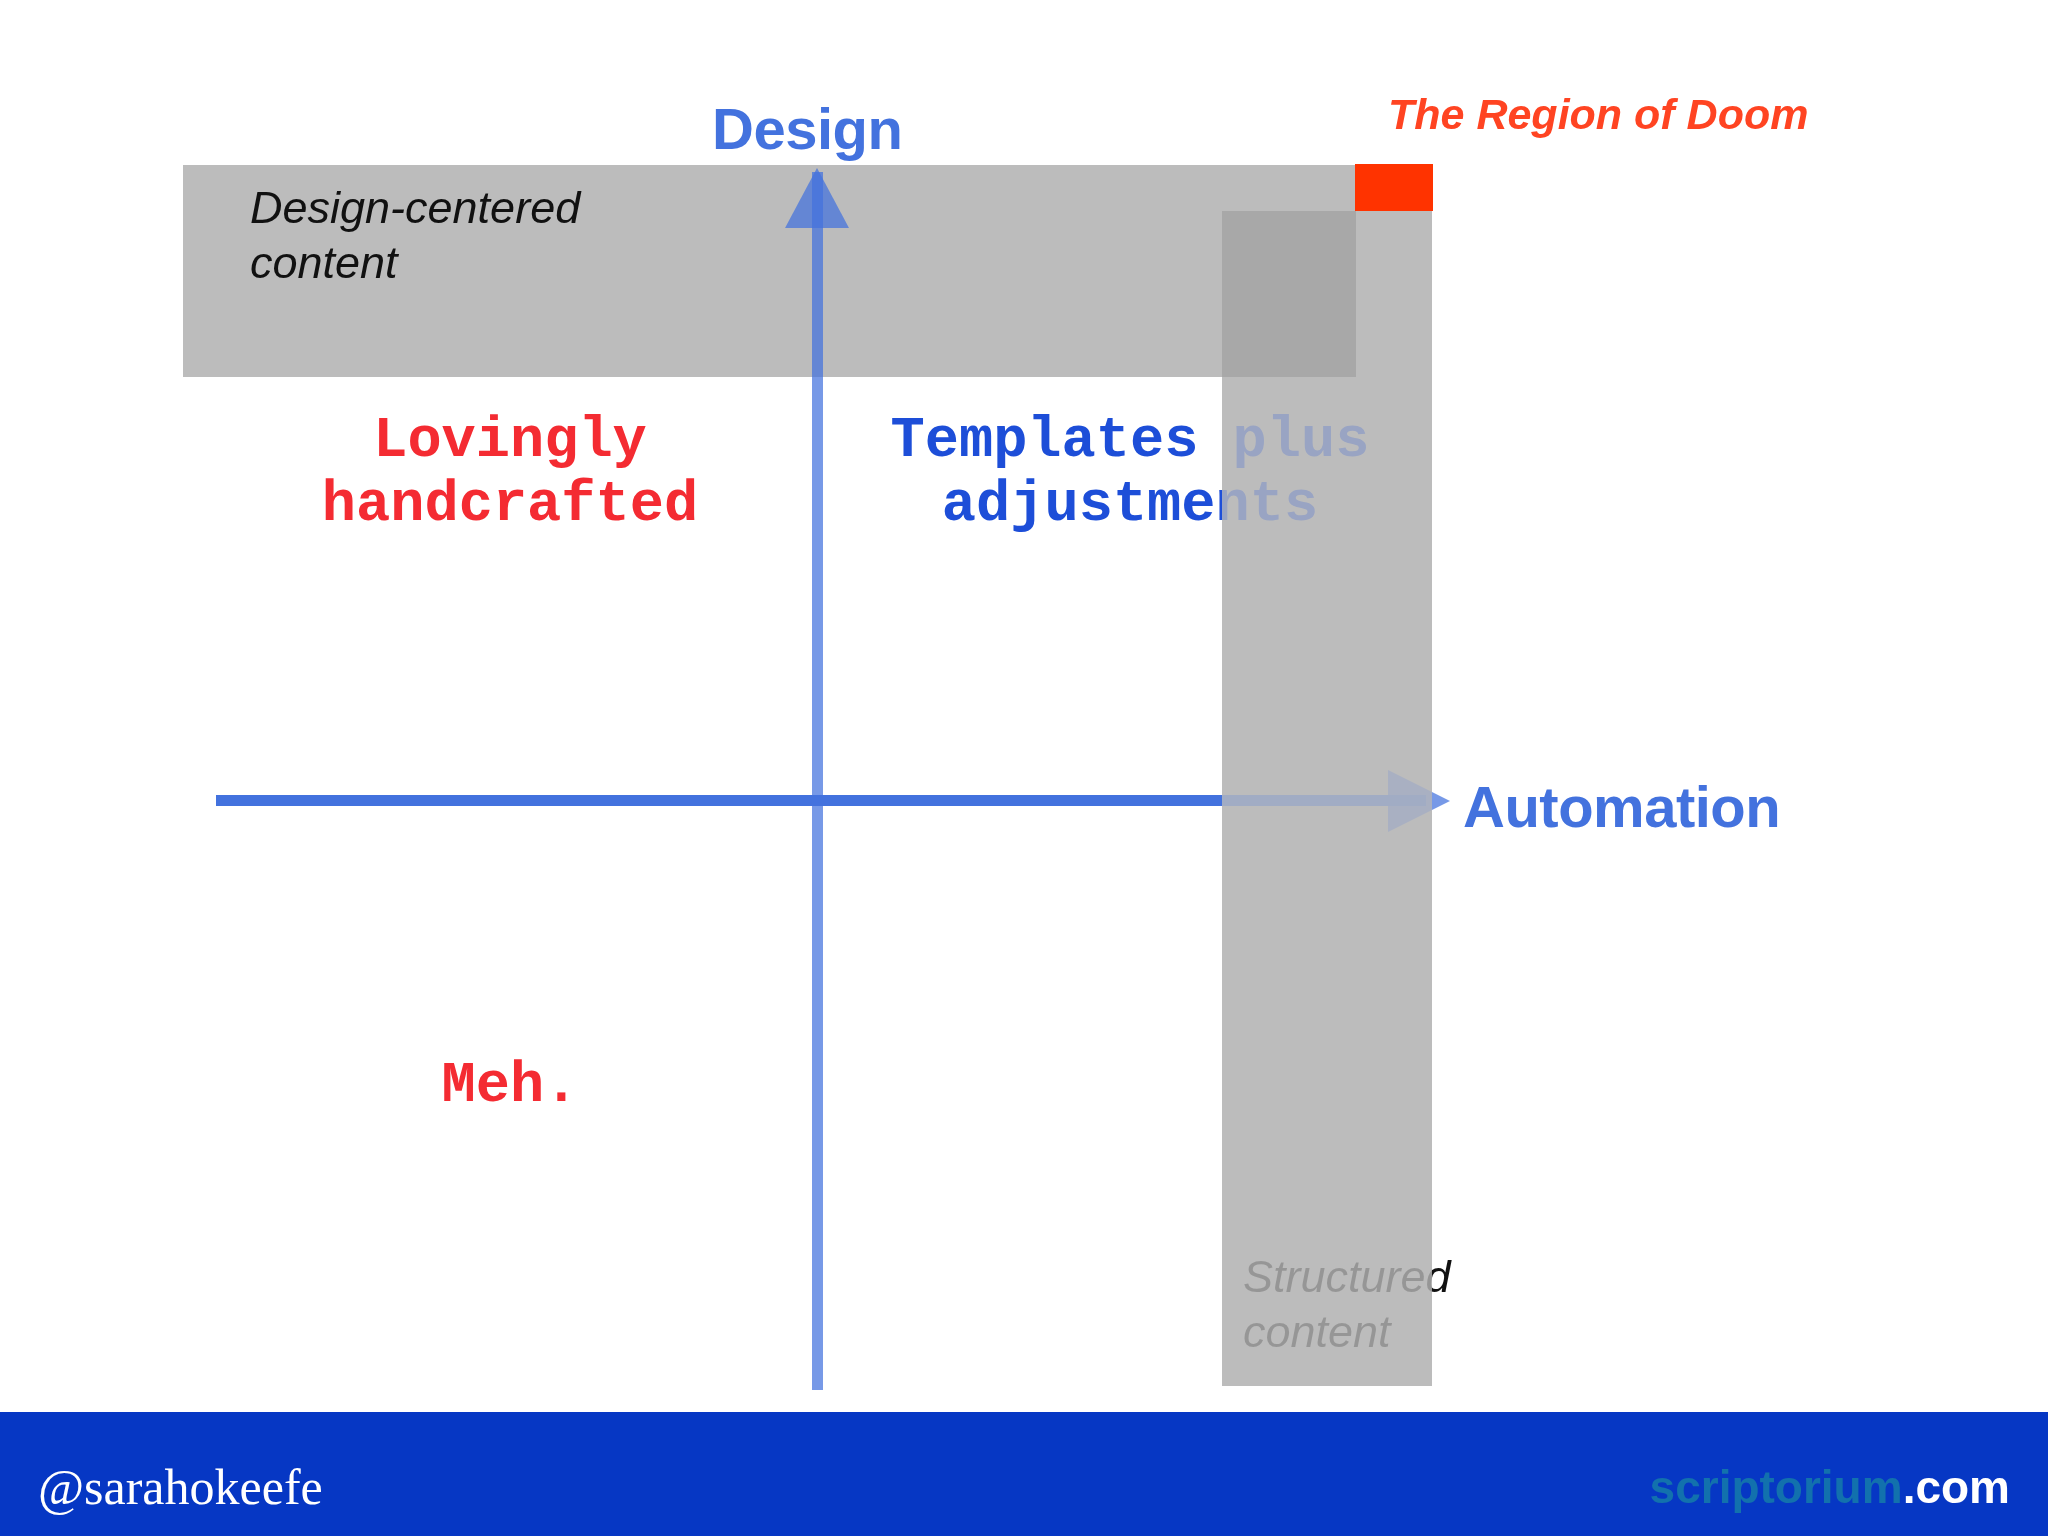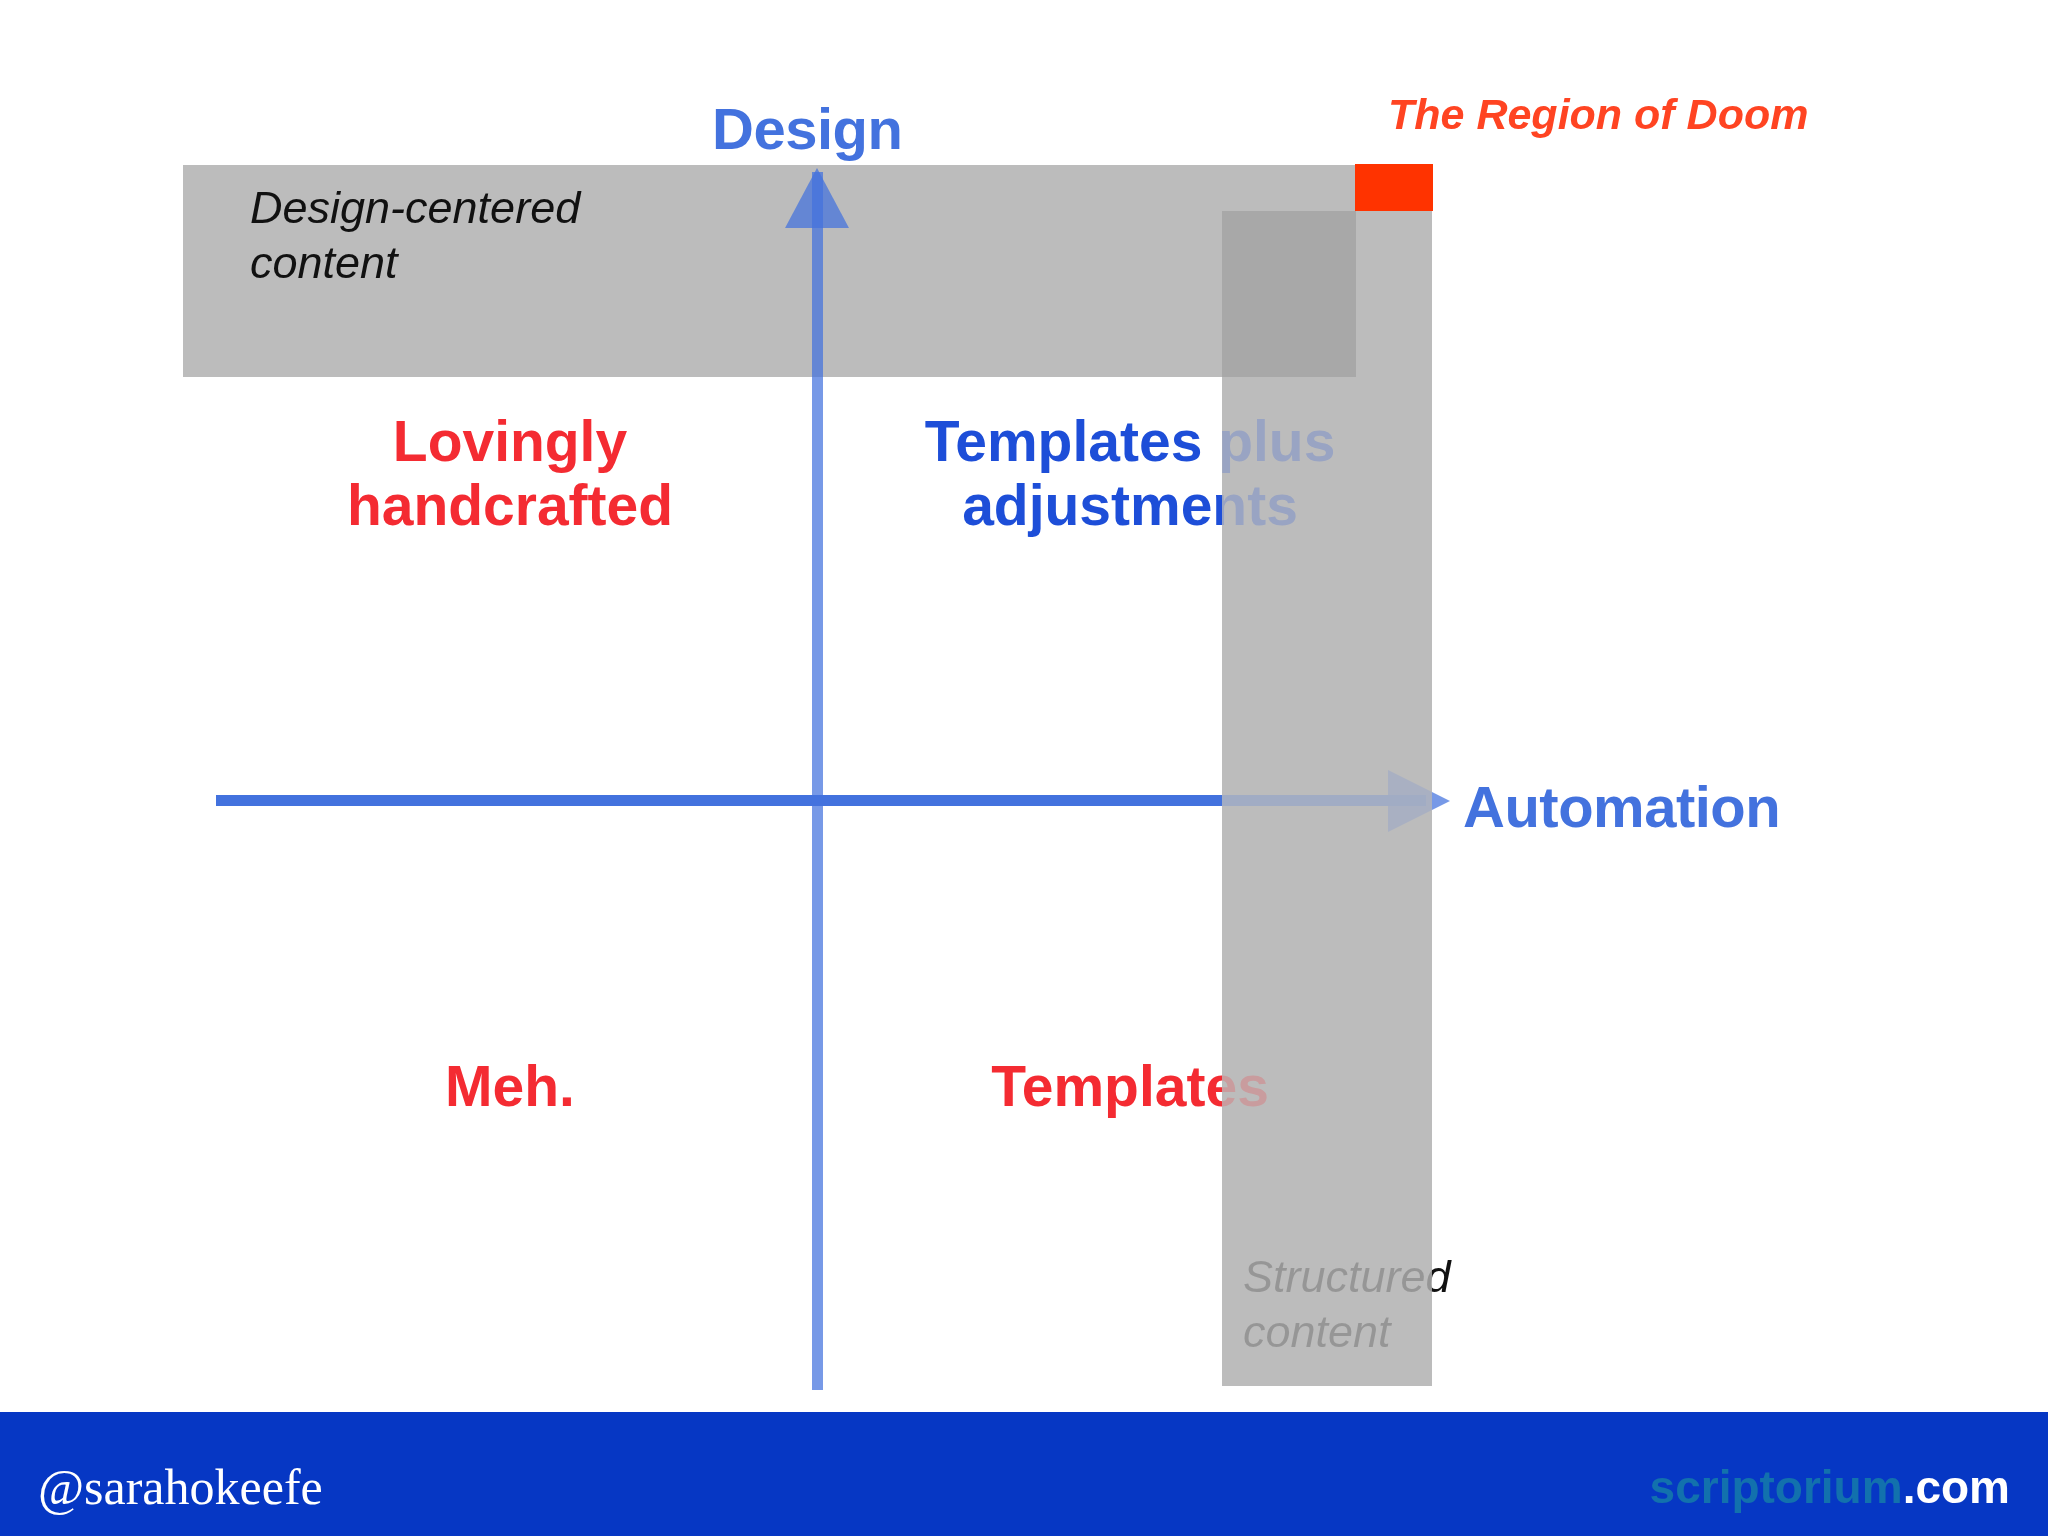--- a/index.html
+++ b/index.html
@@ -156,21 +156,21 @@
     top: 1250px;
     width: 330px;
   }
 
   
   .quadrant-label {
     position: absolute;
     color: #f42b32;
     font-size: 57px;
     font-weight: bold;
-    font-family: Liberation Sans, sans-serif;
+    font-family: Liberation Mono, monospace;
     text-align: center;
     line-height: 1.12;
     white-space: pre-line;
   }
   #quad-upper-left {
     left: 210px;
     top: 410px;
     width: 600px;
   }
   #quad-upper-right {
@@ -259,21 +259,20 @@
 content</div>
 
   <div id="quad-upper-left" class="quadrant-label" style="color: rgb(244, 43, 50);">Lovingly
 handcrafted</div>
 
   <div id="quad-upper-right" class="quadrant-label" style="color: #1d4ed8;">Templates plus
 adjustments</div>
 
   <div id="quad-lower-left" class="quadrant-label" style="color: rgb(244, 43, 50);">Meh.</div>
 
-  <div id="quad-lower-right" class="quadrant-label" style="color: rgb(244, 43, 50);">Templates</div>
 
   <div class="mute-overlay" style="left: 1222px; top: 377px; width: 210px; height: 1009px; background: rgb(188, 188, 188);"></div>
   <div class="mute-overlay" style="left: 1222px; top: 165px; width: 210px; height: 212px; opacity: 0; background: rgb(188, 188, 188);"></div>
 
   <div id="banner" style="background: rgb(6, 55, 196);"></div>
 
   <div id="banner-handle">@sarahokeefe</div>
 
   <div id="banner-site"><span class="brand" style="color: rgb(18, 113, 173);">scriptorium</span><span class="tld">.com</span></div>
 

